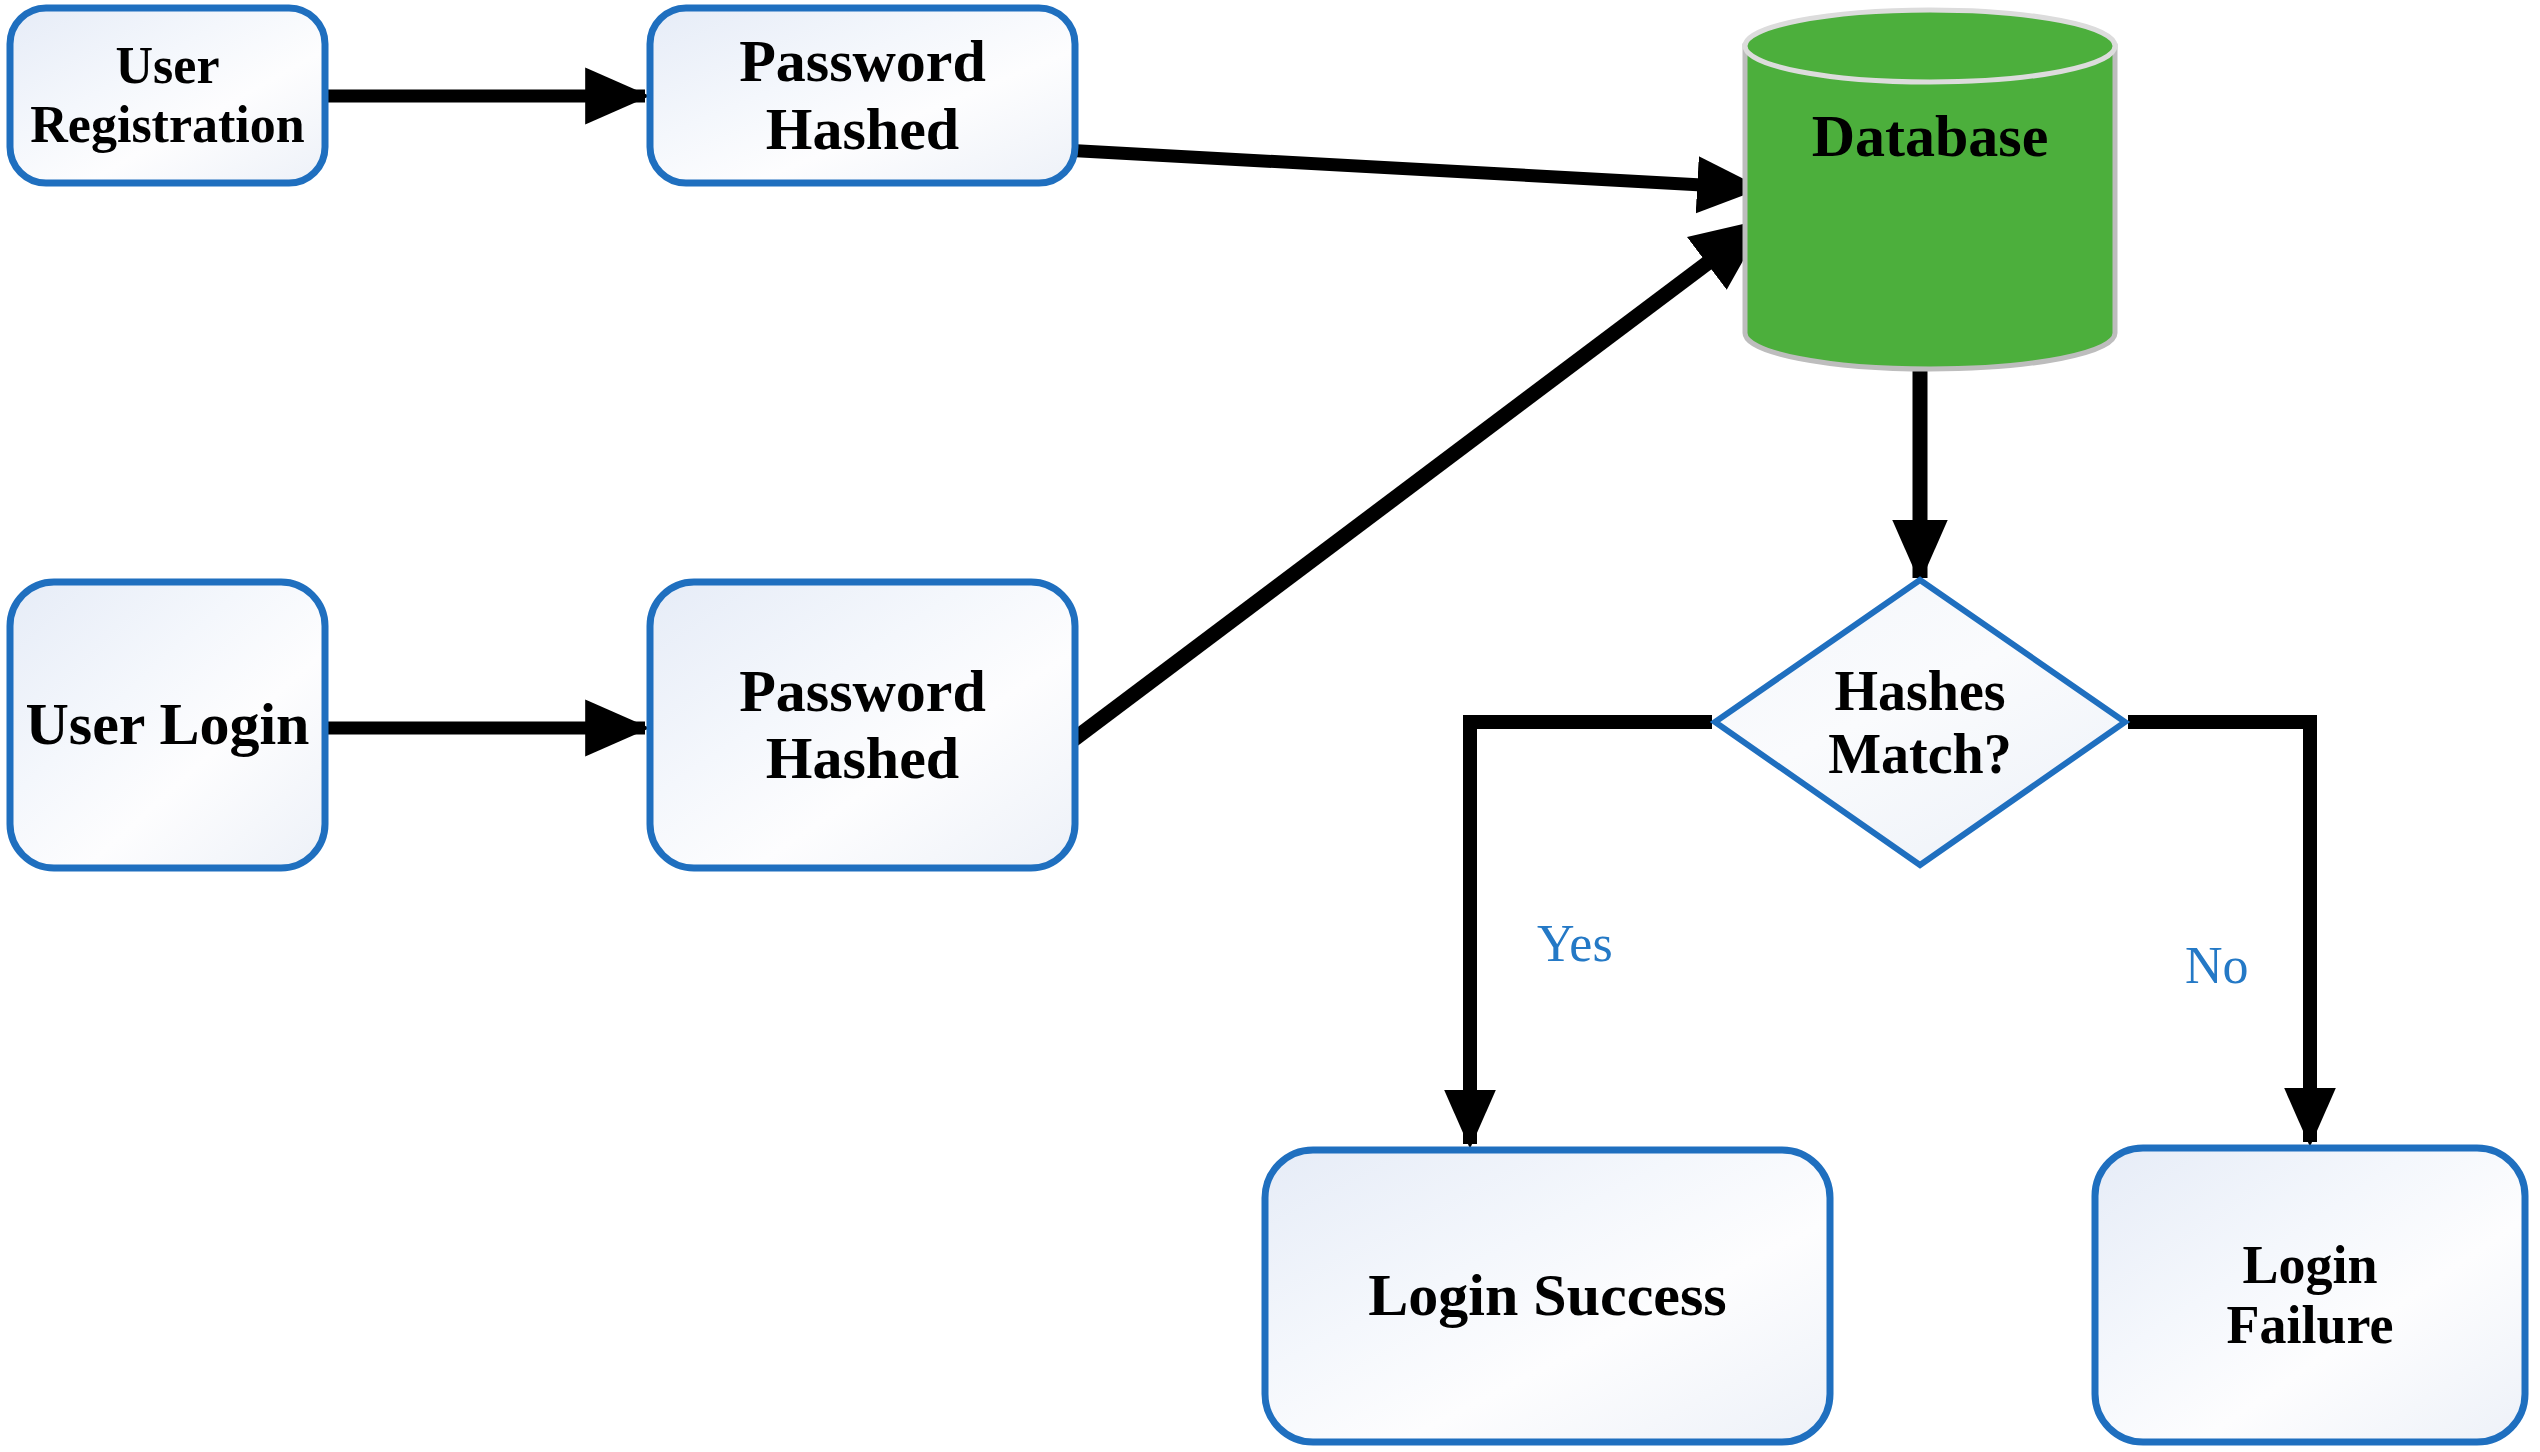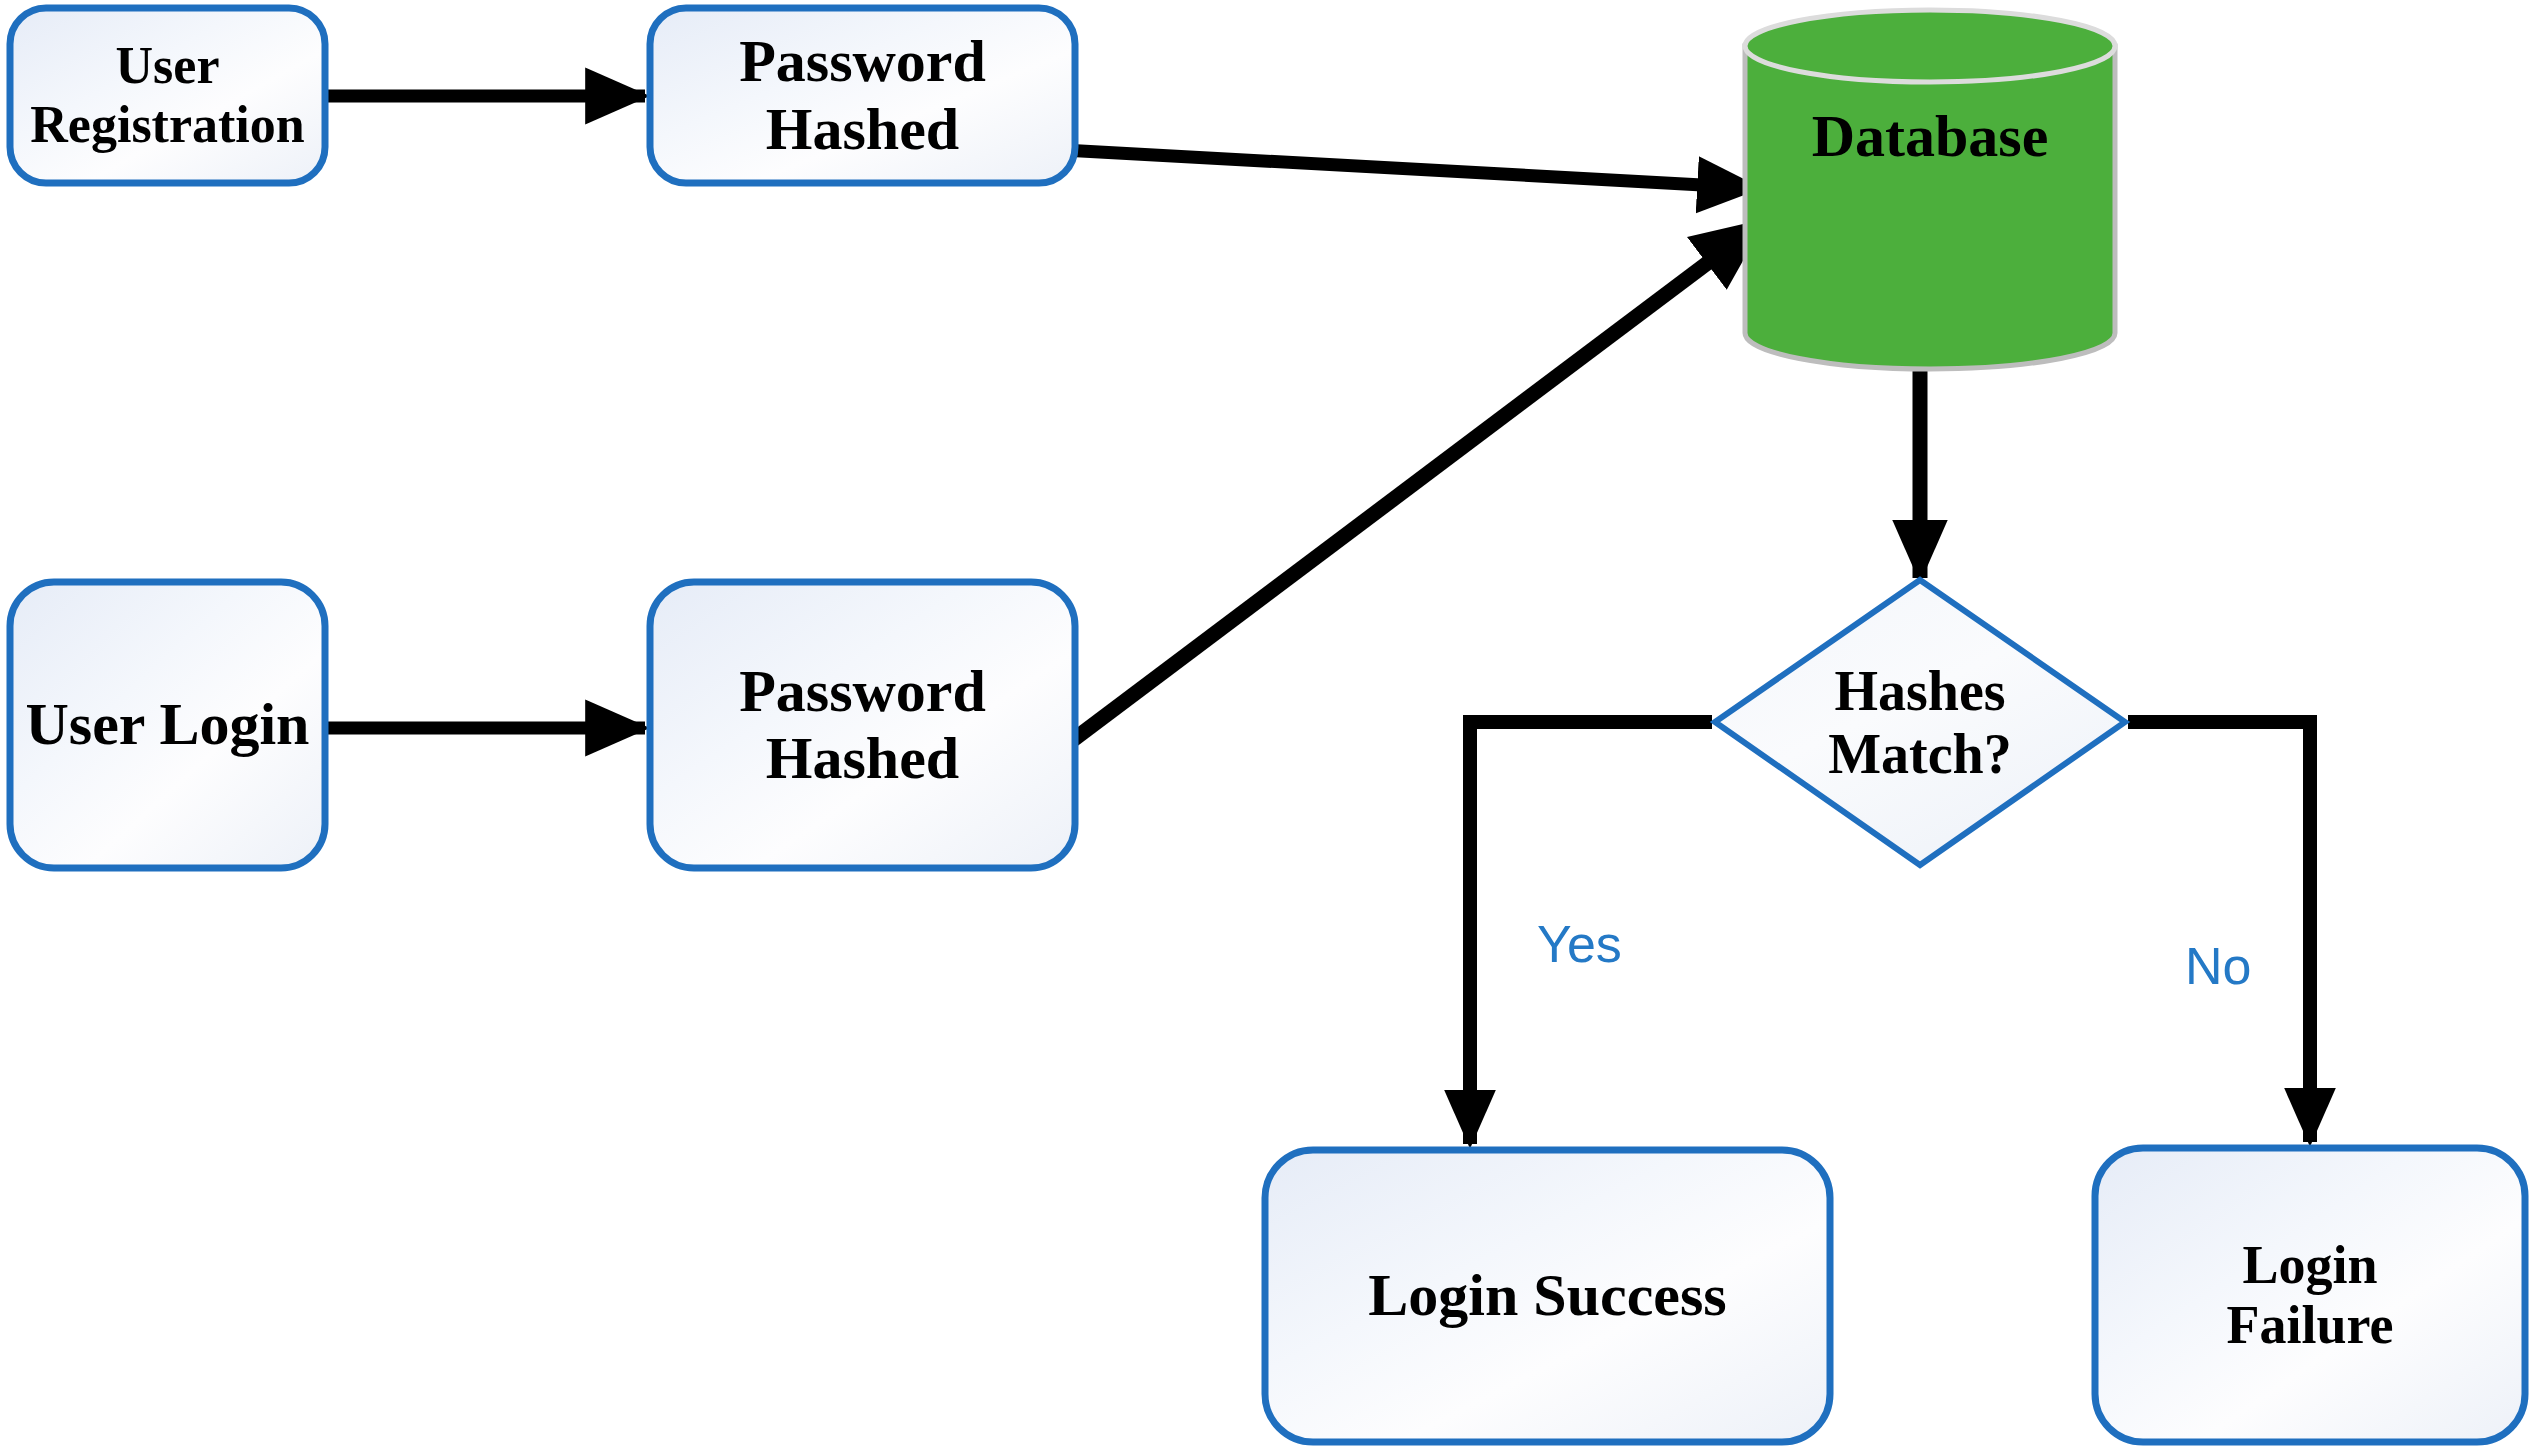--- a/index.html
+++ b/index.html
@@ -37,21 +37,21 @@
     font-weight: bold;
     font-family: "Liberation Serif", "DejaVu Serif", serif;
     line-height: 1.12;
     pointer-events: none;
     white-space: pre-line;
   }
   .edge-label {
     position: absolute;
     z-index: 3;
     color: #2479C6;
-    font-family: Liberation Sans, sans-serif;
+    font-family: Liberation Serif, serif;
     font-weight: 400;
     font-size: 52px;
     line-height: 1;
     pointer-events: none;
   }
 </style>
 </head>
 <body>
 
 <div id="canvas">

